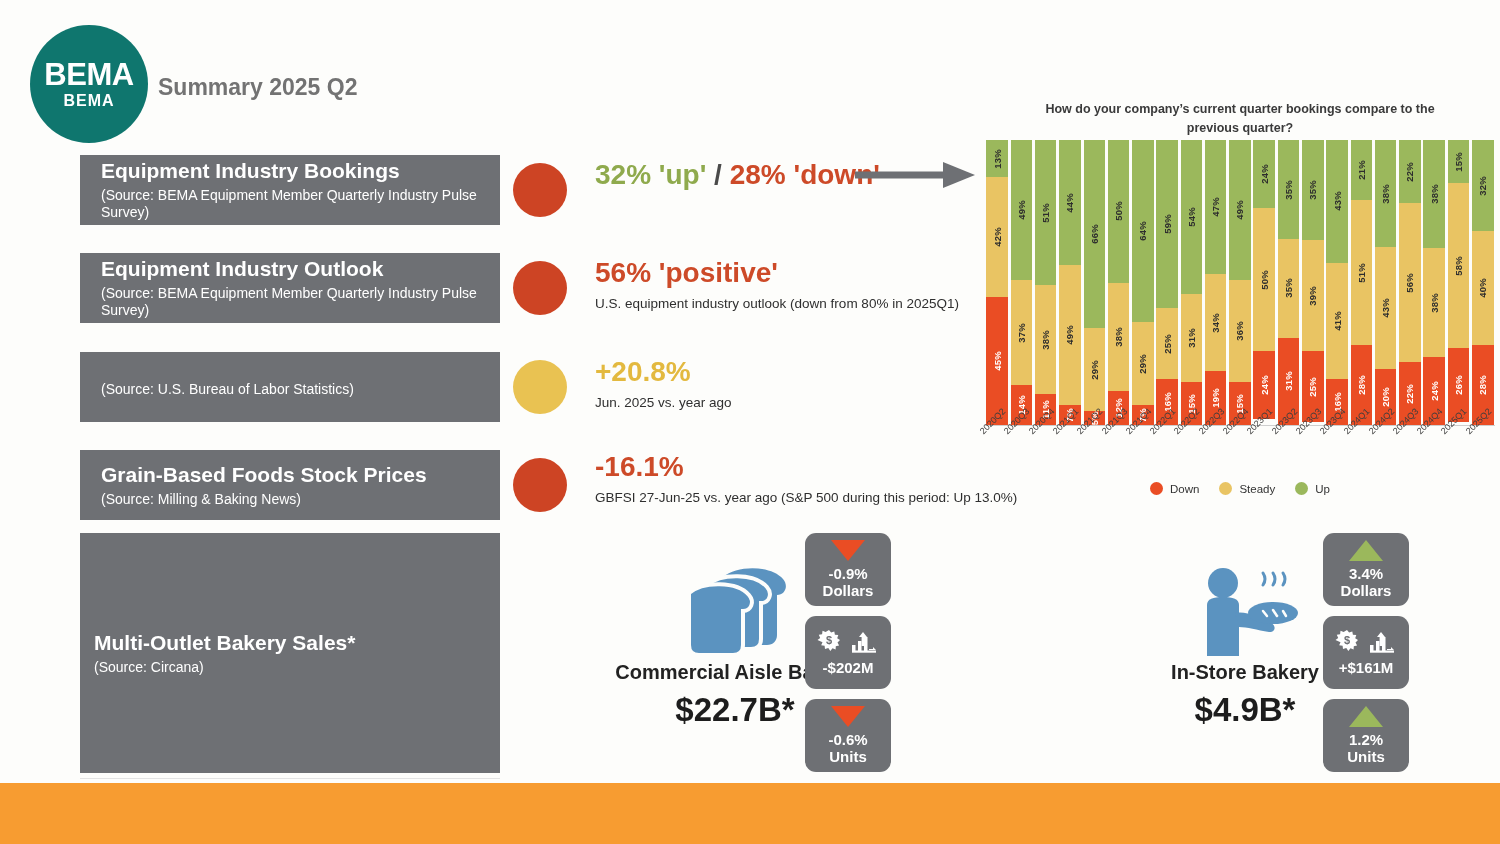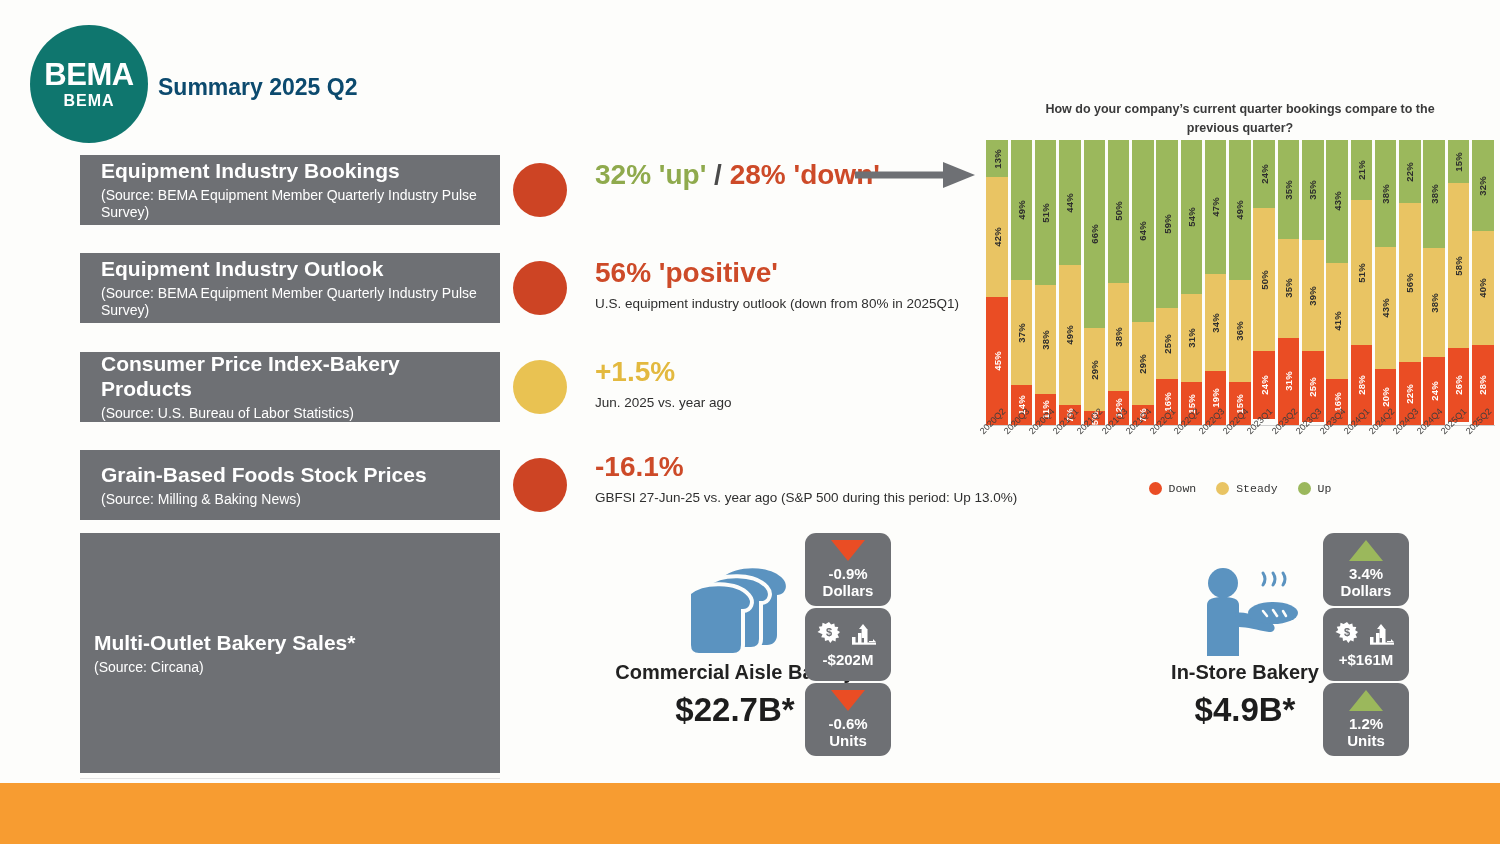--- a/index.html
+++ b/index.html
@@ -11,21 +11,21 @@
   .page{position:relative;width:1500px;height:844px;}
 
   
   .logo{
     position:absolute;left:30px;top:25px;width:118px;height:118px;border-radius:50%;
     background:#0f766e;display:flex;flex-direction:column;align-items:center;justify-content:center;
   }
   .logo-main{color:#fff;font-weight:bold;font-size:31px;letter-spacing:-0.5px;line-height:1;}
   .logo-sub{color:#fff;font-weight:bold;font-size:16px;letter-spacing:1px;line-height:1;margin-top:3px;}
   .deck-title{
-    position:absolute;left:158px;top:74px;font-size:23px;font-weight:bold;color:#0c4a6e;
+    position:absolute;left:158px;top:74px;font-size:23px;font-weight:bold;color:#737373;
   }
 
   
   .rowlabel{
     position:absolute;left:80px;width:420px;background:#6e7074;color:#fff;
     box-sizing:border-box;padding:12px 21px;
   }
   .rowlabel h2{margin:0;font-size:21px;font-weight:bold;line-height:1.15;}
   .rowlabel .src{margin:4px 0 0 0;font-size:14px;font-weight:normal;line-height:1.2;}
   .rl1{top:155px;height:70px;display:flex;flex-direction:column;justify-content:center;}
@@ -79,34 +79,34 @@
   .seg.down{background:#ea4d24;}
   .seg.down span{color:#ffffff;}
   .axis-line{position:absolute;left:0;top:325px;width:510px;height:1px;background:#cfcfcf;}
   .xlabels{position:absolute;left:0;top:327px;width:510px;height:60px;display:flex;}
   .xl{flex:1 1 0;position:relative;}
   .xl span{
     position:absolute;left:50%;top:2px;transform:translateX(-60%) rotate(-45deg);
     transform-origin:left top;font-size:9px;color:#3d3d3d;white-space:nowrap;
   }
   .legend{position:absolute;left:0;top:382px;width:510px;display:flex;justify-content:center;gap:20px;align-items:center;}
-  .lg{display:flex;align-items:center;gap:7px;font-size:11.5px;color:#333;font-family:Liberation Mono, monospace;}
+  .lg{display:flex;align-items:center;gap:7px;font-size:11.5px;color:#333;}
   .lgdot{width:13px;height:13px;border-radius:50%;display:inline-block;}
 
   
   .bakery{position:absolute;top:533px;}
   .bk-left{left:560px;width:350px;height:250px;}
   .bk-right{left:1080px;width:330px;height:250px;}
   .bk-name{position:absolute;width:100%;text-align:center;font-size:20px;font-weight:bold;color:#222;}
   .bk-val{position:absolute;width:100%;text-align:center;font-size:33px;font-weight:bold;color:#1d1d1d;}
   .icon-area{position:absolute;width:100%;display:flex;justify-content:center;align-items:flex-end;}
 
   .tiles{position:absolute;width:86px;}
   .tile{
-    width:86px;height:73px;background:#6e7074;border-radius:11px;margin-bottom:2px;
+    width:86px;height:73px;background:#6e7074;border-radius:11px;margin-bottom:10px;
     display:flex;flex-direction:column;align-items:center;justify-content:center;color:#fff;
   }
   .tile .tval{font-size:15px;font-weight:bold;line-height:1.15;}
   .tile .tlab{font-size:15px;font-weight:bold;line-height:1.15;}
   .tri{width:0;height:0;margin-bottom:4px;}
   .tri.down{border-left:17px solid transparent;border-right:17px solid transparent;border-top:21px solid #ea4d24;}
   .tri.up{border-left:17px solid transparent;border-right:17px solid transparent;border-bottom:21px solid #9bb85c;}
 
   
   .footer{position:absolute;left:0;top:783px;width:1500px;height:61px;background:#f79c31;}
@@ -144,26 +144,25 @@
     <h2>Equipment Industry Outlook</h2>
     <p class="src">(Source: BEMA Equipment Member Quarterly Industry Pulse Survey)</p>
   </div>
   <div class="dot d2" style="background:#cd4424"></div>
   <div class="metric m2">
     <div class="big down-col">56% 'positive'</div>
     <div class="sub">U.S. equipment industry outlook (down from 80% in 2025Q1)</div>
   </div>
 
   <div class="rowlabel rl3">
-    <h2>Consumer Price Index-Bakery Products</h2>
     <p class="src">(Source: U.S. Bureau of Labor Statistics)</p>
   </div>
   <div class="dot d3" style="background:#e9c252"></div>
   <div class="metric m3">
-    <div class="big amber">+1.5%</div>
+    <div class="big amber">+20.8%</div>
     <div class="sub">Jun. 2025 vs. year ago</div>
   </div>
 
   <div class="rowlabel rl4">
     <h2>Grain-Based Foods Stock Prices</h2>
     <p class="src">(Source: Milling &amp; Baking News)</p>
   </div>
   <div class="dot d4" style="background:#cd4424"></div>
   <div class="metric m4">
     <div class="big down-col">-16.1%</div>

